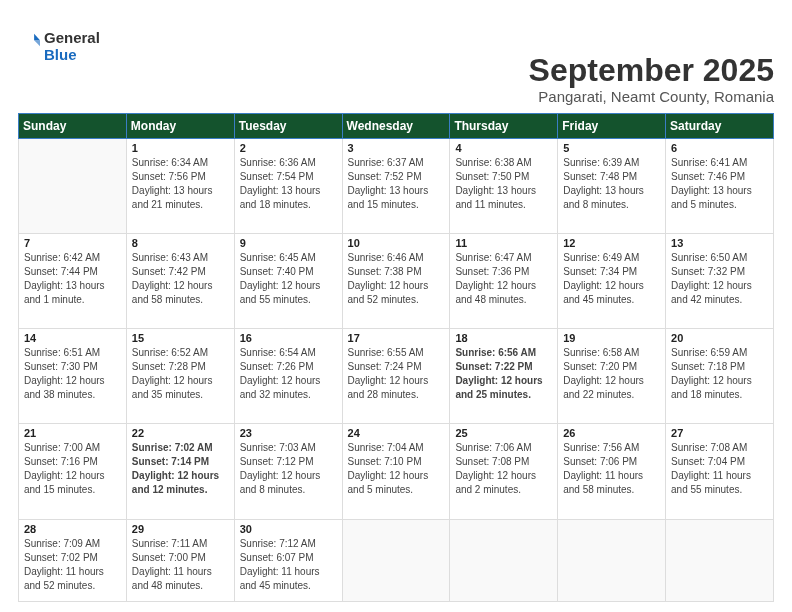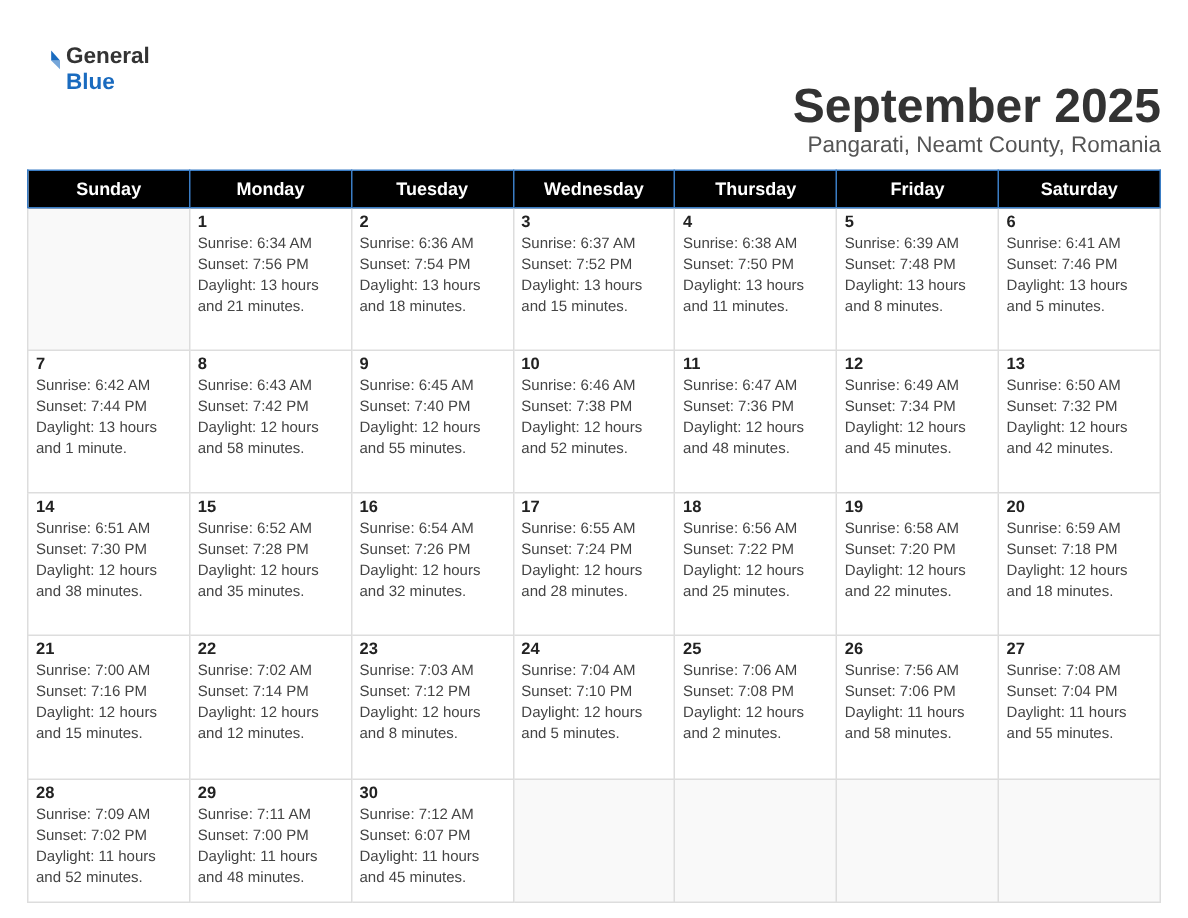--- a/index.html
+++ b/index.html
@@ -63,27 +63,27 @@
       color: #555;
     }
     .calendar {
       flex: 1;
       border: 1px solid #ccc;
       border-collapse: collapse;
       width: 100%;
       table-layout: fixed;
     }
     .calendar th {
-      background: #000000;
+      background: #14532d;
       color: #fff;
       font-size: 12px;
       font-weight: bold;
       padding: 5px 4px;
       border: 1px solid #3a7dc5;
-      text-align: center;
+      text-align: left;
     }
     .calendar td {
       vertical-align: top;
       border: 1px solid #ddd;
       padding: 3px 5px;
       font-size: 9.5px;
       color: #333;
       height: 90px;
       background: #fff;
     }
@@ -260,21 +260,21 @@
           </td>
           <td>
             <span class="day-num">17</span>
             <div class="day-info" style="white-space: pre-line;">Sunrise: 6:55 AM
 Sunset: 7:24 PM
 Daylight: 12 hours
 and 28 minutes.</div>
           </td>
           <td>
             <span class="day-num">18</span>
-            <div class="day-info" style="white-space: pre-line;">Sunrise: 6:56 AM
+            <div class="day-info" style="white-space: pre-line; font-weight: bold;">Sunrise: 6:56 AM
 Sunset: 7:22 PM
 Daylight: 12 hours
 and 25 minutes.</div>
           </td>
           <td>
             <span class="day-num">19</span>
             <div class="day-info" style="white-space: pre-line;">Sunrise: 6:58 AM
 Sunset: 7:20 PM
 Daylight: 12 hours
 and 22 minutes.</div>
@@ -290,21 +290,21 @@
         <tr>
           <td>
             <span class="day-num">21</span>
             <div class="day-info" style="white-space: pre-line;">Sunrise: 7:00 AM
 Sunset: 7:16 PM
 Daylight: 12 hours
 and 15 minutes.</div>
           </td>
           <td>
             <span class="day-num">22</span>
-            <div class="day-info" style="white-space: pre-line;">Sunrise: 7:02 AM
+            <div class="day-info" style="white-space: pre-line; font-weight: bold;">Sunrise: 7:02 AM
 Sunset: 7:14 PM
 Daylight: 12 hours
 and 12 minutes.</div>
           </td>
           <td>
             <span class="day-num">23</span>
             <div class="day-info" style="white-space: pre-line;">Sunrise: 7:03 AM
 Sunset: 7:12 PM
 Daylight: 12 hours
 and 8 minutes.</div>

